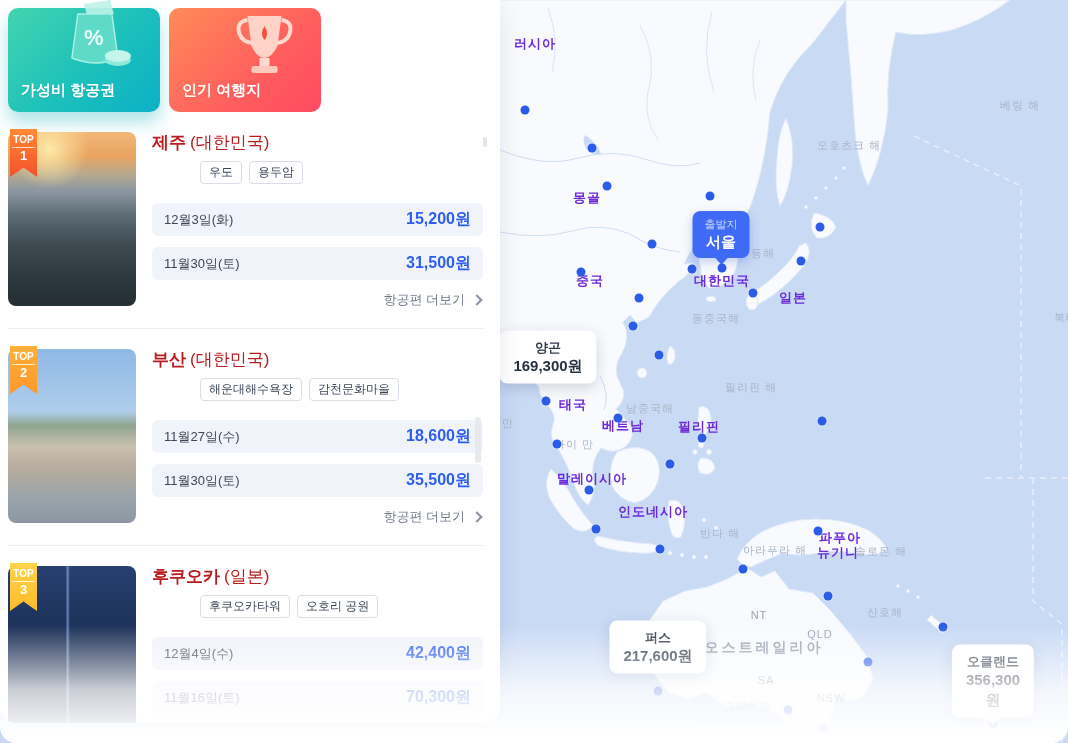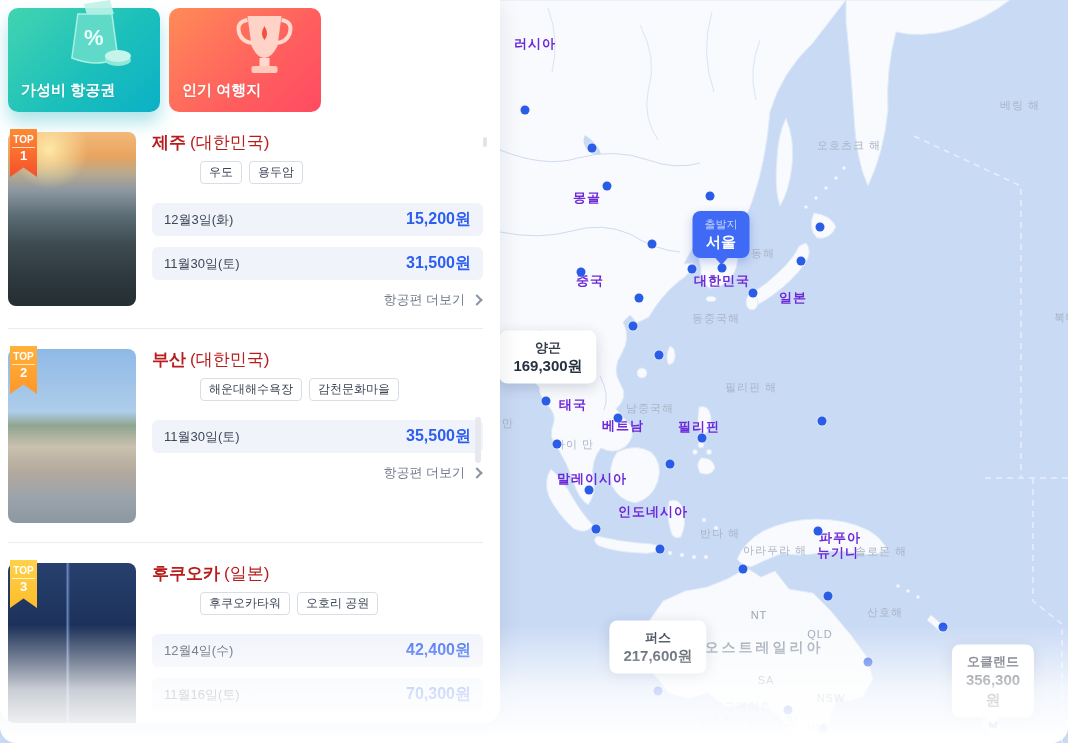--- a/index.html
+++ b/index.html
@@ -322,20 +322,24 @@
           <div class="thumb ph-1">
             <div class="top-badge badge-1"><span class="top-word">TOP</span><span class="top-num">2</span></div>
           </div>
           <div class="sec-body">
             <h3 class="sec-title"><span class="city">부산</span><span class="country">(대한민국)</span></h3>
             <div class="tags">
               <span class="tag">해운대해수욕장</span>
               <span class="tag">감천문화마을</span>
             </div>
             <div class="fare-row">
+              <span class="fare-date">11월27일(수)</span>
+              <span class="fare-price">18,600원</span>
+            </div>
+            <div class="fare-row">
               <span class="fare-date">11월30일(토)</span>
               <span class="fare-price">35,500원</span>
             </div>
             <div class="more-row">
               <span class="more-label">항공편 더보기</span>
               <span class="chev"></span>
             </div>
           </div>
         </div>
         <hr class="divider">

